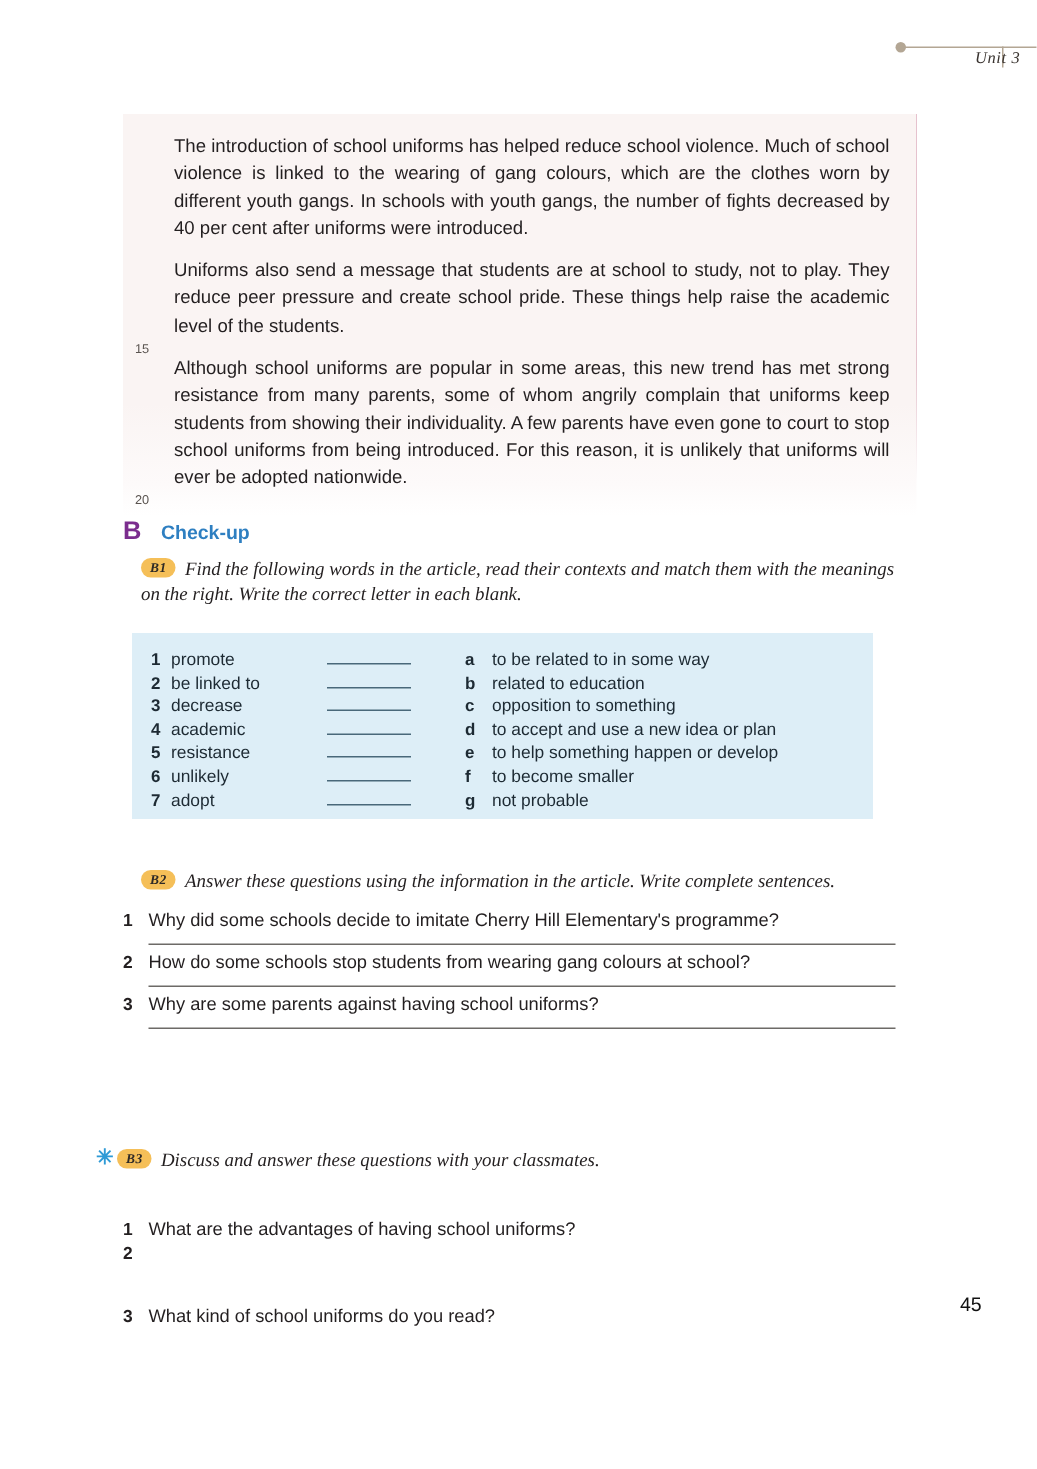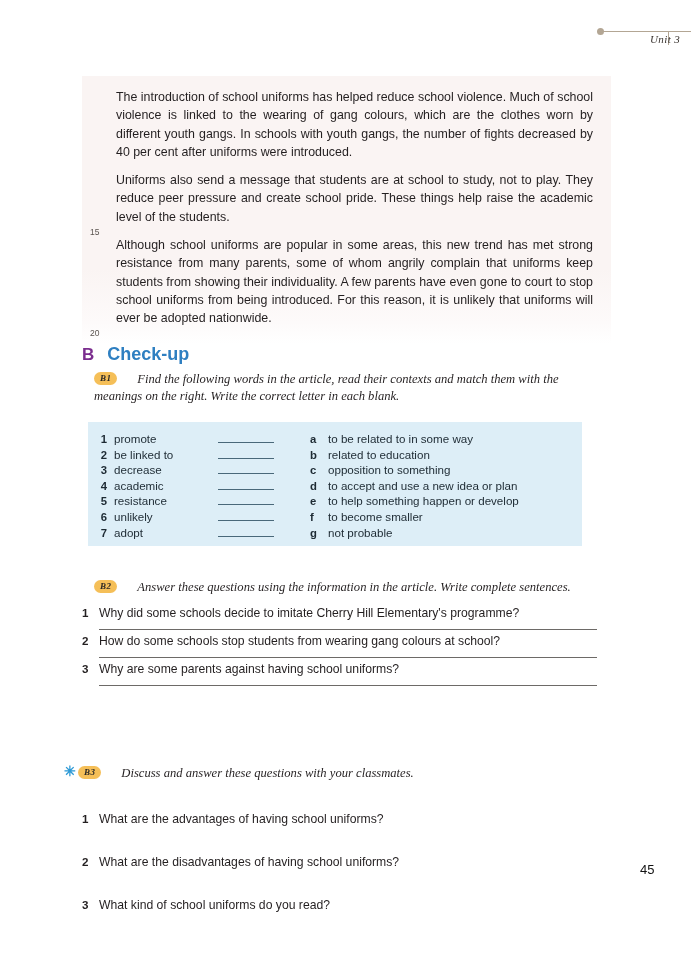--- a/index.html
+++ b/index.html
@@ -141,21 +141,21 @@
     display: flex;
     align-items: baseline;
     gap: 13px;
   }
   .section-letter {
     font-size: 17px;
     font-weight: bold;
     color: #7b2d8e;
   }
   .section-title {
-    font-size: 18px;
+    font-size: 13px;
     font-weight: bold;
     color: #2e7fc1;
   }
 
   
   .badge {
     display: inline-block;
     background: #f5bf58;
     color: #2e2a26;
     font-size: 9px;
@@ -173,21 +173,21 @@
     font-family: "Liberation Serif", serif;
     font-style: italic;
     font-size: 12.6px;
     line-height: 17px;
     color: #231f20;
   }
   #task-b1 { left: 94px; top: 371px; width: 510px; }
   #task-b2 { left: 94px; top: 579px; width: 512px; }
   #task-b3 { left: 78px; top: 765px; width: 520px; }
 
-  .task-intro .badge { margin-right: 20px; }
+  .task-intro .badge { margin-right: 6px; }
 
   
   .match-box {
     position: absolute;
     left: 88px;
     top: 422px;
     width: 494px;
     height: 124px;
     background: #ddeef7;
     box-sizing: border-box;
@@ -437,21 +437,20 @@
   <span class="badge">B3</span><span>Discuss and answer these questions with your classmates.</span>
 </div>
 
 <div class="blist">
   <div class="brow">
     <span class="b-num">1</span>
     <span class="b-text">What are the advantages of having school uniforms?</span>
   </div>
   <div class="brow">
     <span class="b-num">2</span>
-    <span class="b-text">What are the disadvantages of having school uniforms?</span>
   </div>
   <div class="brow">
     <span class="b-num">3</span>
     <span class="b-text">What kind of school uniforms do you read?</span>
   </div>
 </div>
 
 <div class="page-number">45</div>
 
 </body></html>

